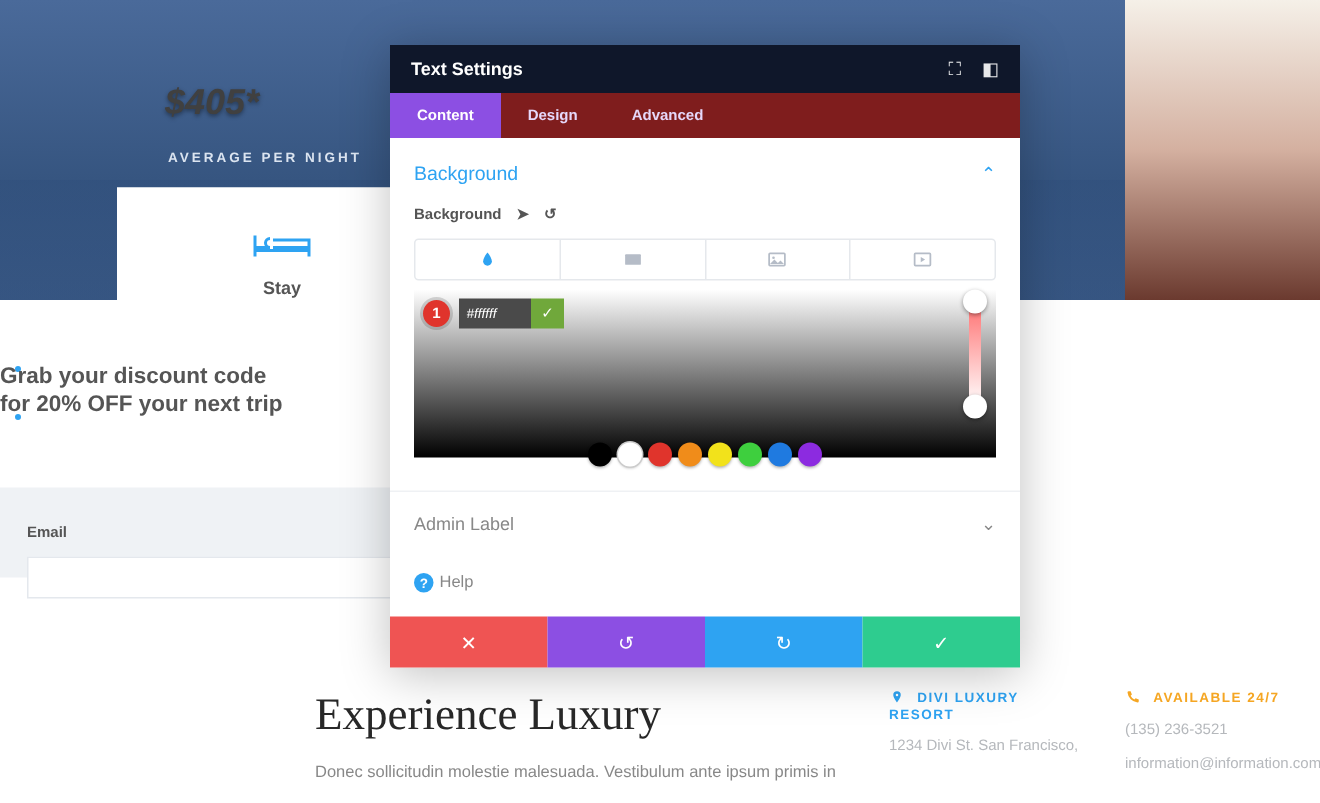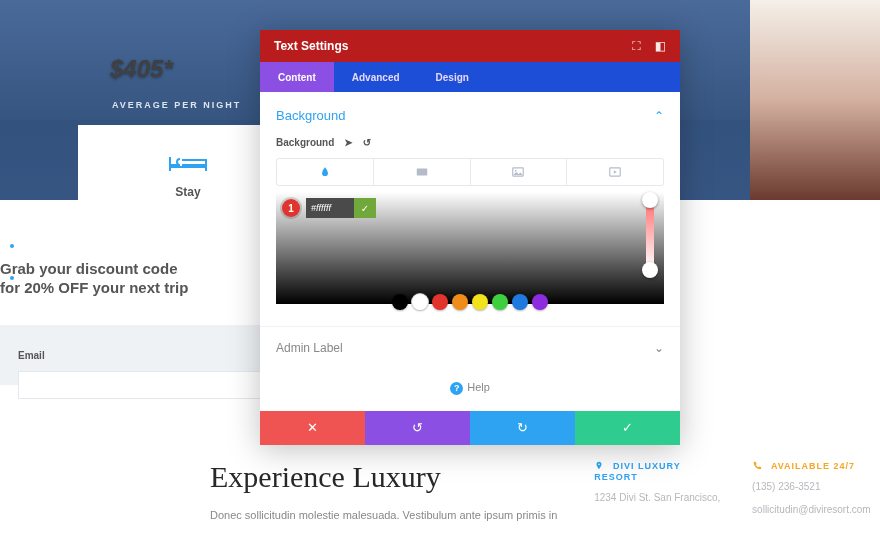--- a/index.html
+++ b/index.html
@@ -10,21 +10,21 @@
 .hero-img-surf { position: absolute; top:0; left:0; width:750px; height:120px; background:linear-gradient(#4a6a9a 0%, #365580 100%); }
 .hero-right-img { position: absolute; top:0; right:0; width:130px; height:200px; background:linear-gradient(#f5f0e8 0%, #d4b0a0 50%, #6b3a2f 100%); }
 .price { position: absolute; top:55px; left:110px; color:#404040; font-size:24px; font-weight:700; font-style:italic; text-shadow:0 1px 3px rgba(0,0,0,.4); }
 .price-sub { position: absolute; top:100px; left:112px; color:#dbe4f0; font-size:9px; letter-spacing:2px; font-weight:700; }
 
 .stay-card { position:absolute; top:125px; left:78px; width:220px; height:100px; background:#fff; display:flex; flex-direction:column; align-items:center; justify-content:center; border-top:3px solid #fff; }
 .stay-icon { width:40px; height:20px; margin-bottom:10px; }
 .stay-icon svg { stroke:#2ea3f2; fill:none; stroke-width:2; }
 .stay-label { font-size:12px; color:#555; font-weight:600; }
 
-.discount-block { position:absolute; top:260px; left:0; font-size:15px; color:#555; font-weight:600; line-height:1.25; }
+.discount-block { position:absolute; top:242px; left:0; font-size:15px; color:#555; font-weight:600; line-height:1.25; }
 .discount-dot { position:absolute; left:8px; top:242px; width:8px; height:8px; background:#2ea3f2; border-radius:50%; border:2px solid #fff; }
 .discount-dot2 { position:absolute; left:8px; top:274px; width:8px; height:8px; background:#2ea3f2; border-radius:50%; border:2px solid #fff; }
 
 .email-bar { position:absolute; top:325px; left:0; right:200px; height:60px; background:#eff2f5; padding:25px 18px 0 18px; }
 .email-label { font-size:10px; color:#555; font-weight:600; }
 .email-field { margin-top:10px; height:28px; background:#fff; border:1px solid #e4e8ed; width:100%; }
 .email-dot { position:absolute; left:16px; top:340px; width:8px; height:8px; background:#2ea3f2; border-radius:50%; border:2px solid #fff; }
 
 .lux-row { position:absolute; top:460px; left:210px; right:0; display:flex; gap:30px; }
 .lux-title-col { width:360px; }
@@ -32,24 +32,24 @@
 .lux-body { margin-top:12px; font-size:11px; color:#888; line-height:1.7; }
 .lux-col { width:130px; font-size:10px; }
 .lux-col .micro { color:#2ea3f2; font-size:9px; letter-spacing:1px; font-weight:700; }
 .lux-col .dim { color:#b5b8bc; margin-top:8px; line-height:1.5; }
 .pin { display:inline-block; width:10px; height:10px; margin-right:6px; vertical-align:middle; }
 .pin svg { fill:#2ea3f2; }
 .phone svg { fill:#f5a623; }
 
 
 .modal { position:absolute; top:30px; left:260px; width:420px; background:#fff; box-shadow:0 4px 30px rgba(0,0,0,.25); }
-.modal-head { height:32px; background:#b91c1c; display:flex; align-items:center; padding:0 14px; }
+.modal-head { height:32px; background:#0f172a; display:flex; align-items:center; padding:0 14px; }
 .modal-title { color:#fff; font-size:12px; font-weight:700; flex:1; }
 .modal-head-icon { color:#fff; opacity:.9; margin-left:14px; font-size:12px; cursor:pointer; }
-.tabs { height:30px; background:#1d4ed8; display:flex; }
+.tabs { height:30px; background:#7f1d1d; display:flex; }
 .tab { padding:0 18px; display:flex; align-items:center; font-size:10px; color:#e6d8fa; font-weight:600; cursor:pointer; }
 .tab.active { background:#8c4fe3; color:#fff; }
 
 .modal-body { padding:16px; max-height:300px; overflow:hidden; }
 .section-title { color:#2ea3f2; font-size:13px; font-weight:400; display:flex; align-items:center; justify-content:space-between; }
 .chev { color:#2ea3f2; font-size:12px; }
 .bg-label { margin-top:14px; font-size:10px; color:#555; font-weight:700; display:flex; align-items:center; gap:10px; }
 .bg-label .ico { font-size:10px; color:#555; }
 
 .bg-tabs { margin-top:10px; display:flex; border:1px solid #e5e8ec; border-radius:3px; overflow:hidden; }
@@ -66,21 +66,21 @@
 
 .gradient-field { height:112px; background:linear-gradient(to bottom, #ffffff 0%, #000000 100%); position:relative; }
 .hue-bar { position:absolute; right:10px; top:6px; width:8px; height:72px; background:linear-gradient(#ff6b6b, #ffffff); border-radius:4px; }
 .hue-handle { position:absolute; right:6px; top:0px; width:16px; height:16px; background:#fff; border-radius:50%; box-shadow:0 1px 3px rgba(0,0,0,.4); }
 .alpha-handle { position:absolute; right:6px; top:70px; width:16px; height:16px; background:#fff; border-radius:50%; box-shadow:0 1px 3px rgba(0,0,0,.4); }
 
 .swatches { display:flex; justify-content:center; gap:4px; margin-top:-10px; position:relative; z-index:3; }
 .sw { width:16px; height:16px; border-radius:50%; cursor:pointer; box-shadow:0 1px 2px rgba(0,0,0,.3); }
 
 .admin-row { padding:14px 16px; border-top:1px solid #eff1f4; display:flex; align-items:center; justify-content:space-between; font-size:12px; color:#888; cursor:pointer;gap:28px; }
-.help-row { padding:12px 16px 16px; text-align:center; font-size:11px; color:#888; }
+.help-row { padding:12px 16px 16px; font-size:11px; color:#888; }
 .help-q { display:inline-flex; width:13px; height:13px; background:#2ea3f2; color:#fff; border-radius:50%; align-items:center; justify-content:center; font-size:9px; font-weight:700; margin-right:4px; }
 
 .modal-actions { display:flex; height:34px; }
 .act { flex:1; display:flex; align-items:center; justify-content:center; cursor:pointer; color:#fff; font-size:13px; }
 .act-cancel { background:#ef5453; }
 .act-undo { background:#8c4fe3; }
 .act-redo { background:#2ea3f2; }
 .act-save { background:#2ecc8f; }
 </style>
 </head>
@@ -126,34 +126,34 @@
         </svg></span>
     <span class="micro">DIVI LUXURY RESORT</span>
     <div class="dim">1234 Divi St. San Francisco,</div>
   </div>
   <div class="lux-col">
     <span class="pin phone"><svg viewBox="0 0 24 24">
           <path d="M6 2h3l2 5-2 2a12 12 0 0 0 6 6l2-2 5 2v3a2 2 0 0 1-2 2A18 18 0 0 1 4 4a2 2 0 0 1 2-2z"></path>
         </svg></span>
     <span class="micro" style="color:#f5a623">AVAILABLE 24/7</span>
     <div class="dim">(135) 236-3521</div>
-    <div class="dim">sollicitudin@diviresort.com</div>
+    <div class="dim">information@information.com</div>
   </div>
 </div>
 
 <div class="modal">
   <div class="modal-head">
     <div class="modal-title">Text Settings</div>
     <span class="modal-head-icon">⛶</span>
     <span class="modal-head-icon">◧</span>
   </div>
   <div class="tabs">
     <div class="tab active">Content</div>
+    <div class="tab">Design</div>
     <div class="tab">Advanced</div>
-    <div class="tab">Design</div>
   </div>
   <div class="modal-body">
     <div class="section-title">
       <span>Background</span>
       <span class="chev">⌃</span>
     </div>
     <div class="bg-label">
       <span>Background</span>
       <span class="ico">➤</span>
       <span class="ico">↺</span>

